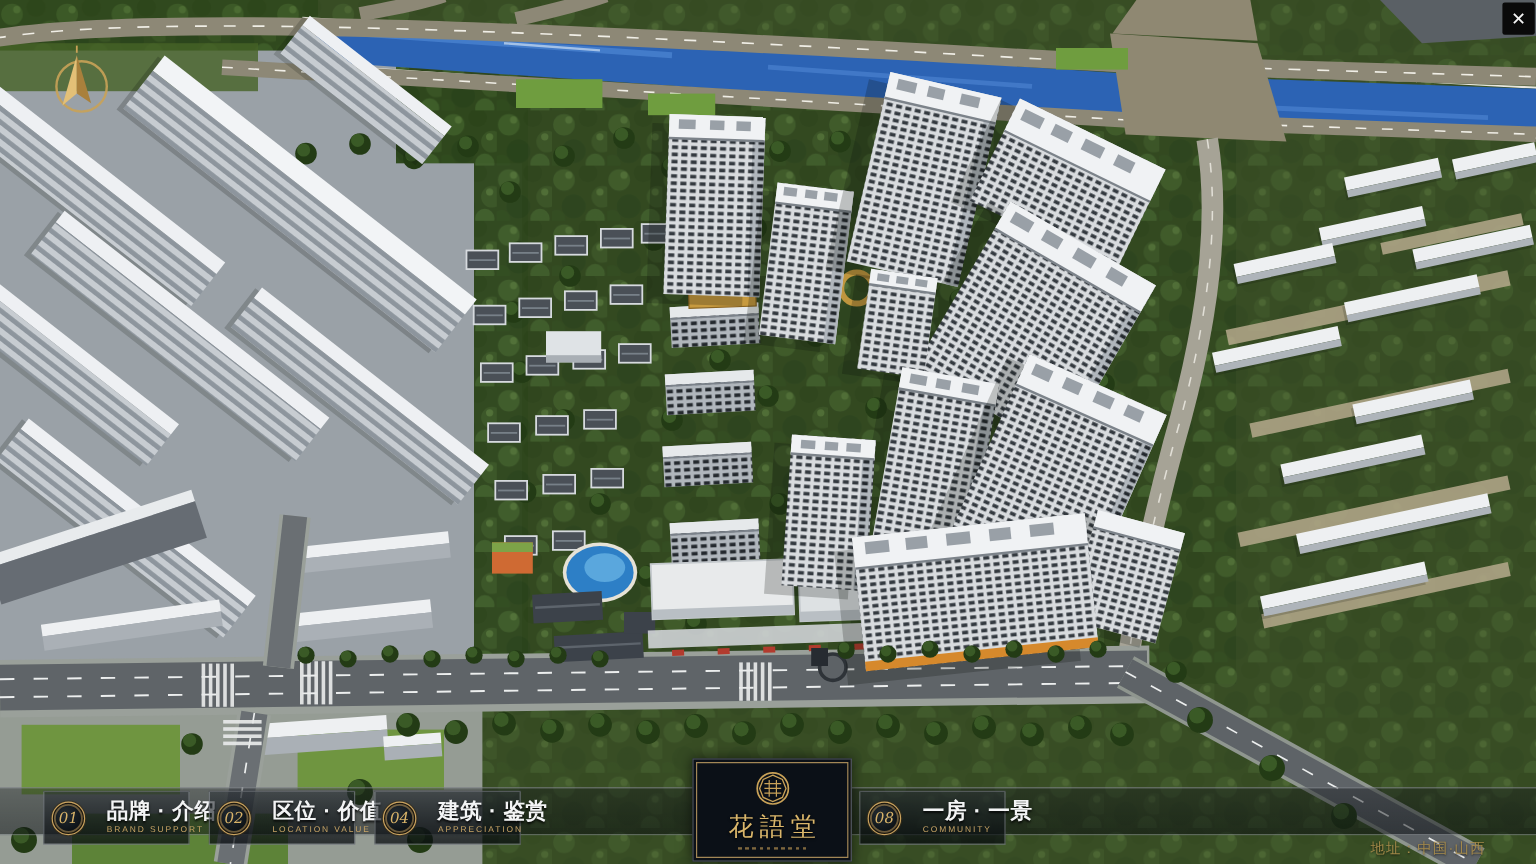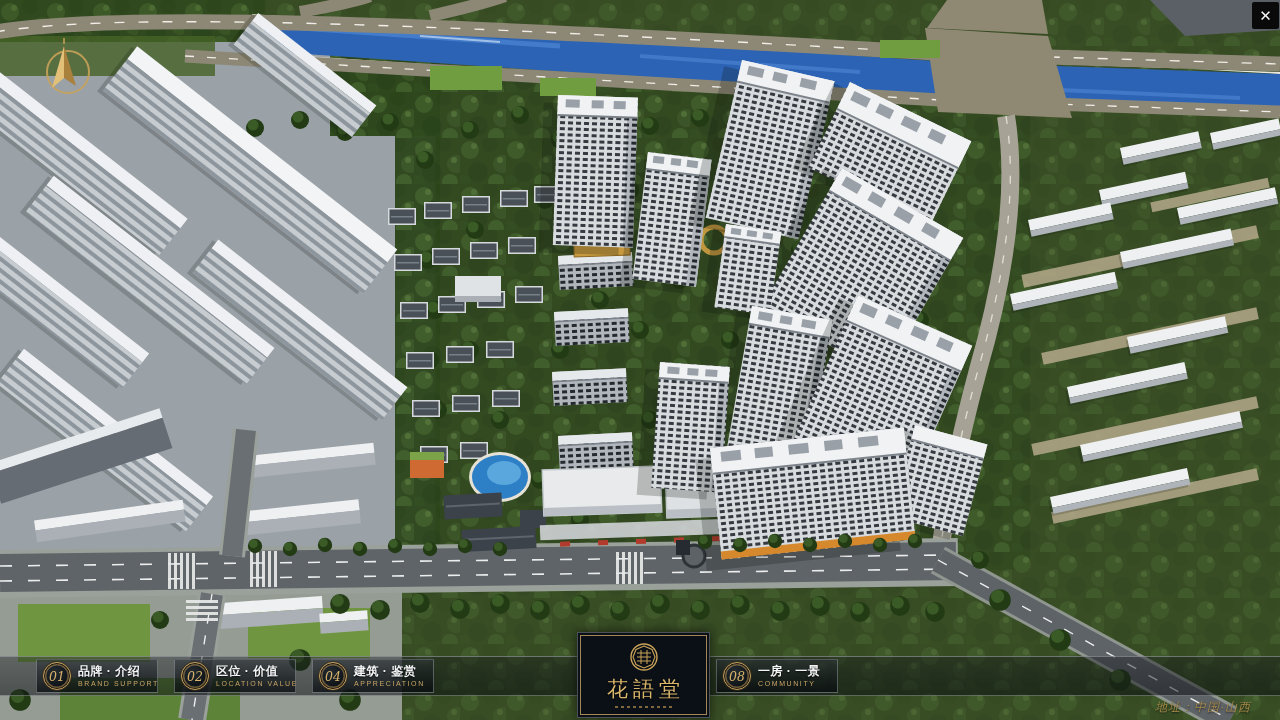--- a/index.html
+++ b/index.html
@@ -5,41 +5,41 @@
   html,body{margin:0;padding:0;background:#000;}
   .stage{position:relative;width:1280px;height:720px;overflow:hidden;background:#42552c;font-family:"Liberation Sans",sans-serif;}
   svg.scene{position:absolute;left:0;top:0;display:block;}
   
   .navstrip{position:absolute;left:0;top:656px;width:1280px;height:40px;box-sizing:border-box;
     background:linear-gradient(180deg,rgba(22,26,30,.42),rgba(10,14,18,.52));
     border-top:1px solid rgba(205,210,215,.45);border-bottom:1px solid rgba(205,210,215,.32);z-index:2;}
   .nav-group{position:absolute;top:659px;display:flex;gap:16px;z-index:3;}
   .nav-group.left{left:36px;}
   .nav-group.right{left:716px;}
-  .nav-item{width:122px;height:34px;box-sizing:border-box;display:flex;align-items:center;gap:7px;padding:0 6px;
+  .nav-item{width:122px;height:45px;box-sizing:border-box;display:flex;align-items:center;gap:18px;padding:0 6px;
     background:linear-gradient(180deg,rgba(42,48,54,.55),rgba(6,10,14,.74));
     border:1px solid rgba(185,190,198,.4);cursor:pointer;}
   .badge{width:26px;height:26px;flex:0 0 26px;border-radius:50%;border:1px solid #caa25d;
     box-shadow:inset 0 0 0 1px rgba(0,0,0,.75), inset 0 0 0 2.5px rgba(202,162,93,.5), 0 0 0 1px rgba(55,45,25,.6);
     background:radial-gradient(circle at 40% 35%, #242c33, #0b1014 72%);
     color:#d8b369;font-family:"DejaVu Serif",serif;font-style:italic;font-size:12.5px;
     display:flex;align-items:center;justify-content:center;}
   .labels{display:flex;flex-direction:column;line-height:1.05;}
-  .cn{font-size:12px;font-weight:bold;color:#f3f4f5;letter-spacing:.5px;white-space:nowrap;text-shadow:0 1px 2px rgba(0,0,0,.85);}
+  .cn{font-size:18px;font-weight:bold;color:#f3f4f5;letter-spacing:.5px;white-space:nowrap;text-shadow:0 1px 2px rgba(0,0,0,.85);}
   .en{font-size:7px;color:#c9a566;letter-spacing:1.6px;white-space:nowrap;margin-top:2px;}
   
   .logo-panel{position:absolute;left:577px;top:632px;width:133px;height:86px;box-sizing:border-box;
     background:#0b1017;border:1px solid #4a5057;
     box-shadow:inset 0 0 0 2px #0b1017, inset 0 0 0 3px rgba(201,165,102,.8), 0 0 10px rgba(0,0,0,.6);
     display:flex;flex-direction:column;align-items:center;justify-content:center;gap:3px;cursor:pointer;z-index:4;}
   .logo-cn{font-family:"DejaVu Serif",serif;font-size:21px;color:#dab66b;letter-spacing:5px;text-indent:5px;text-shadow:0 1px 2px #000;}
   .logo-sub{width:58px;height:2px;background:repeating-linear-gradient(90deg,#a4834a 0 3px,transparent 3px 6px);opacity:.75;}
   
-  .address{position:absolute;right:29px;bottom:4px;font-size:12px;color:rgba(172,143,76,.92);
-    letter-spacing:1px;z-index:3;text-shadow:0 1px 2px rgba(0,0,0,.7);font-style:italic;}
+  .address{position:absolute;right:42px;bottom:4px;font-size:12px;color:rgba(172,143,76,.92);
+    letter-spacing:1px;z-index:3;text-shadow:0 1px 2px rgba(0,0,0,.7);}
   .close-btn{position:absolute;top:2px;right:1px;width:27px;height:27px;background:#0a0a0a;color:#f4f4f4;
     display:flex;align-items:center;justify-content:center;font-size:15px;z-index:5;border:none;cursor:pointer;
     font-family:"DejaVu Sans",sans-serif;border-radius:2px;}
 </style>
 </head>
 <body>
 
 <div class="stage">
 
   <svg class="scene" width="1280" height="720" viewBox="0 0 1280 720">

